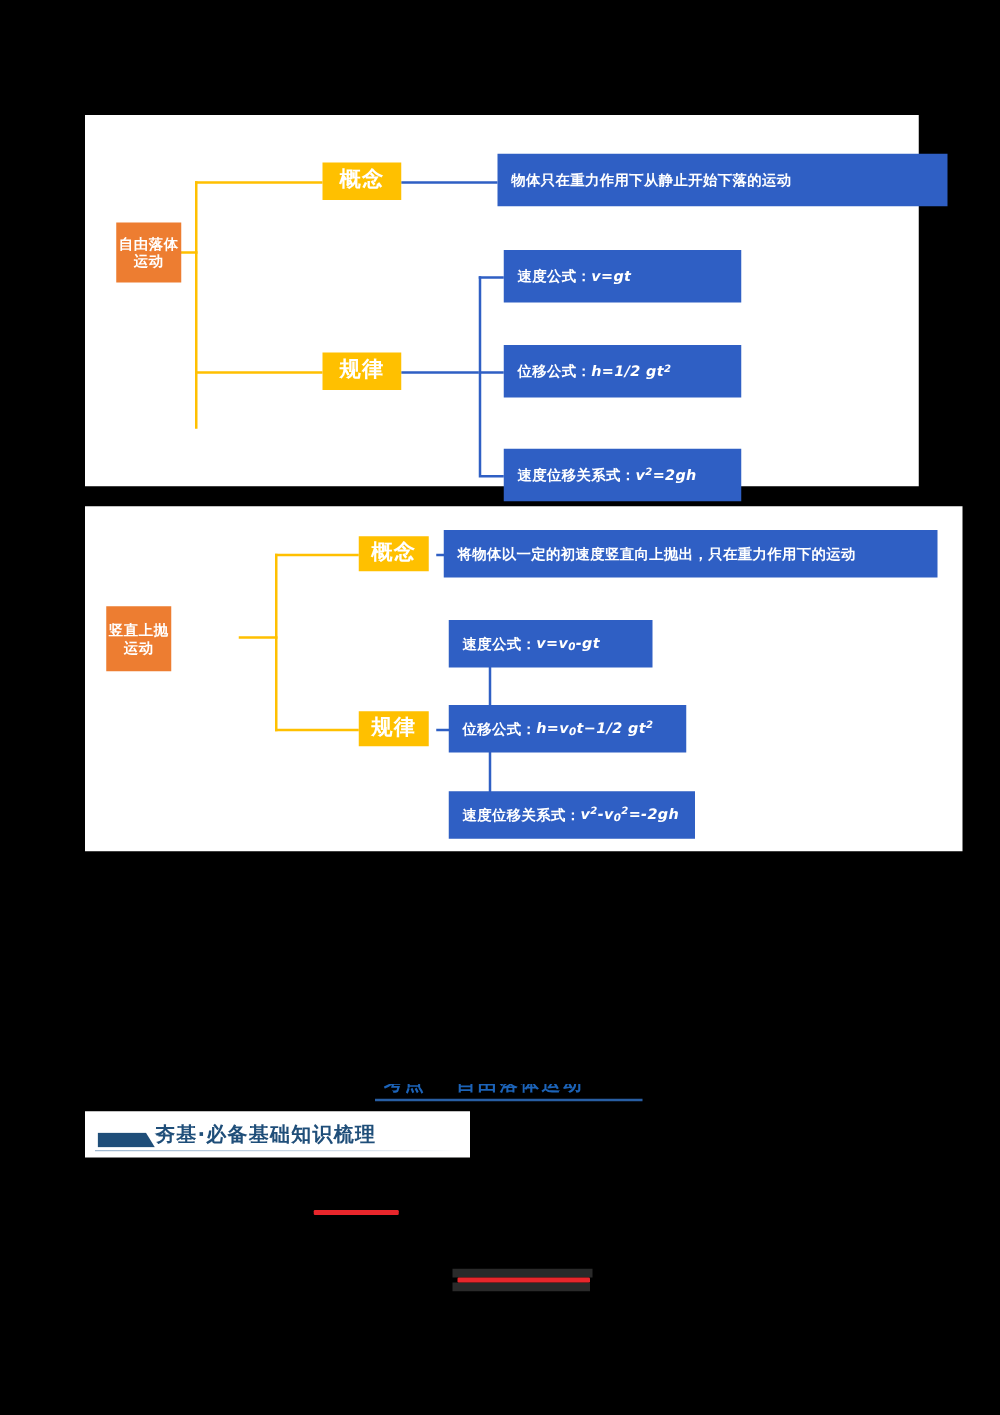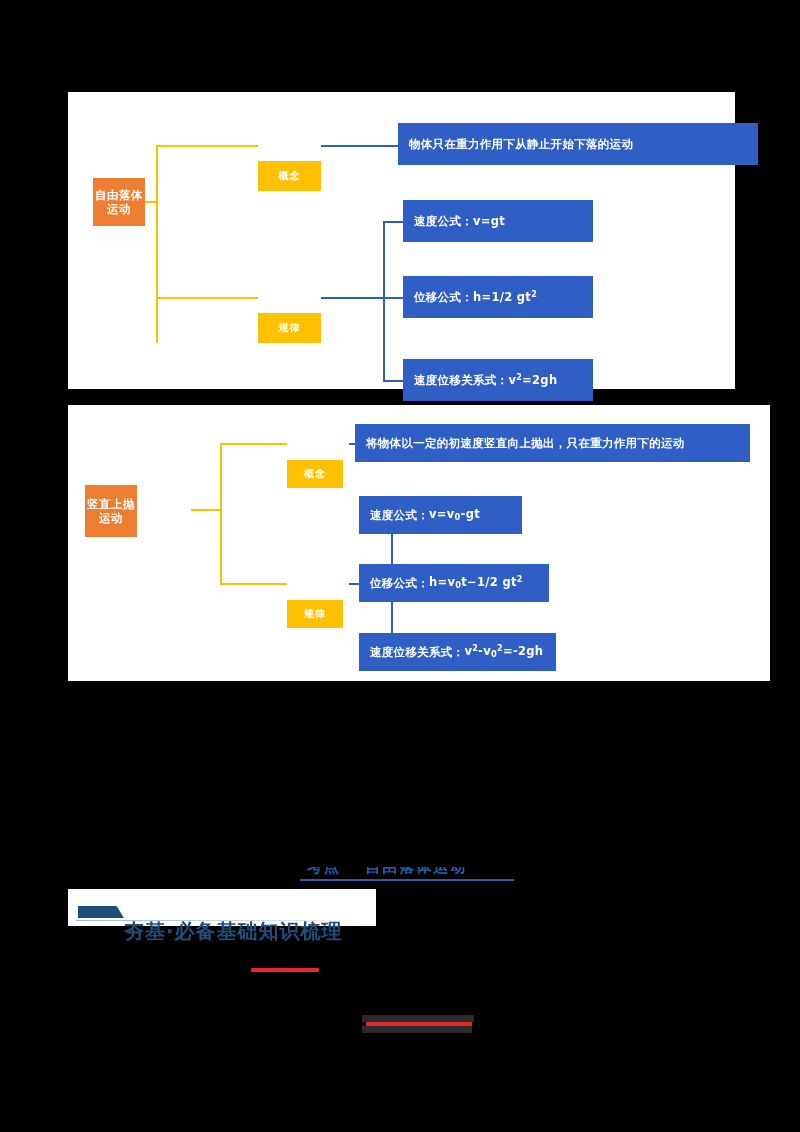--- a/index.html
+++ b/index.html
@@ -19,27 +19,27 @@
   .node{
     position:absolute;display:flex;align-items:center;justify-content:center;
     text-align:center;color:#ffffff;font-weight:700;line-height:1.25;
     box-sizing:border-box;
   }
   .node.root{
     background:#ED7D31;font-size:11.5px;letter-spacing:.5px;
     padding:2px;
   }
   .node.branch{
-    background:#FFC000;font-size:10px;letter-spacing:1px;margin-top:31px;
+    background:#FFC000;font-size:17px;letter-spacing:1px;
   }
   .node.leaf{
     background:#2F5FC4;font-size:11.5px;justify-content:flex-start;
     padding:0 11px;letter-spacing:.3px;white-space:nowrap;
   }
-  .leaf .formula{font-weight:700;}
+  .leaf .formula{font-style:italic;font-weight:700;}
   .leaf sub{font-size:.72em;vertical-align:-.25em;}
   .leaf sup{font-size:.70em;vertical-align:.45em;}
 
   
   .ln{position:absolute;}
   .ln.o{background:#FFC000;}
   .ln.b{background:#2F5FC4;}
   .ln.h{height:1.6px;}
   .ln.v{width:1.6px;}
 
@@ -59,23 +59,22 @@
     position:absolute;left:68px;top:889px;width:308px;height:37px;
     background:#ffffff;
   }
   #banner .tri{
     position:absolute;left:10px;top:17px;width:46px;height:12px;
     background:#1F4E79;
     clip-path:polygon(0 0,84% 0,100% 100%,0 100%);
   }
   #banner .btxt{
     position:absolute;left:56px;top:9px;
-    color:#1F4E79;font-weight:700;font-size:20px;letter-spacing:1px;
+    color:#1F4E79;font-weight:700;font-size:16px;letter-spacing:1px;
     white-space:nowrap;
-    margin-top:20px;
   }
   #banner .bline{
     position:absolute;left:8px;bottom:5px;width:292px;height:1.4px;
     background:linear-gradient(to right,#9FB8D0,#D8E2EC 75%,#ffffff);
   }
   .redline{position:absolute;background:#E8262B;height:4px;border-radius:1px;}
   #redline-1{left:251px;top:968px;width:68px;}
   #redline-2{left:366px;top:1022px;width:106px;}
   .greyhint{position:absolute;background:#2a2a2a;}
   #grey-1{left:362px;top:1015px;width:112px;height:7px;}

